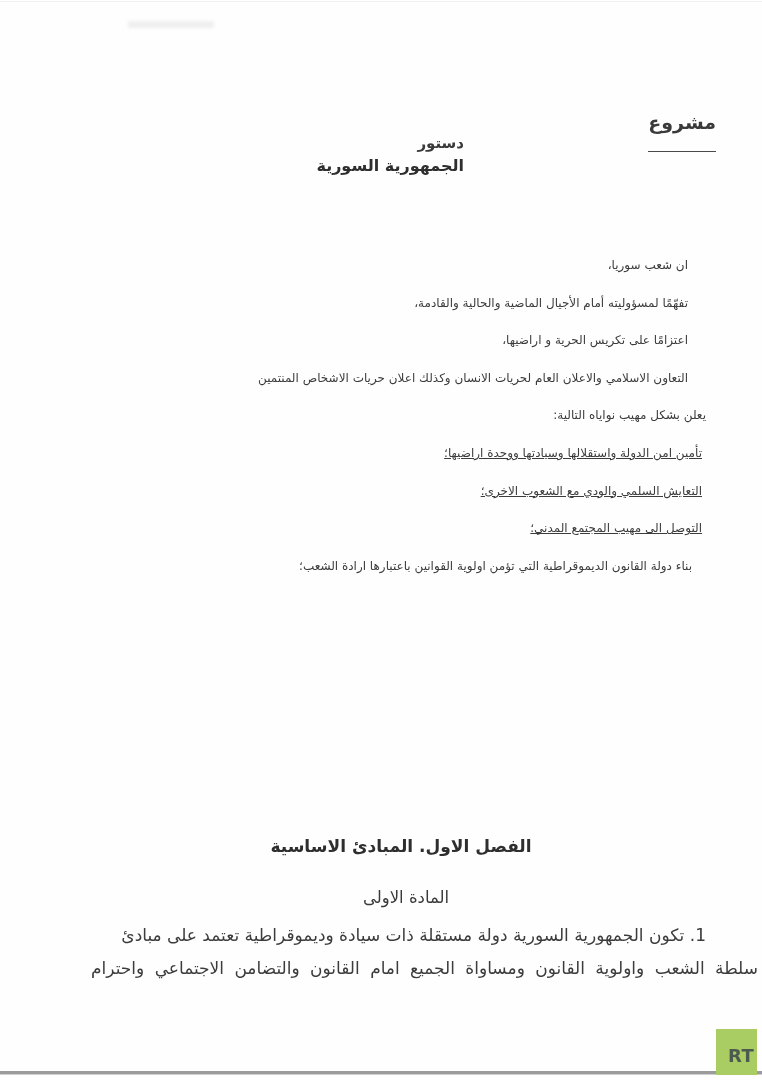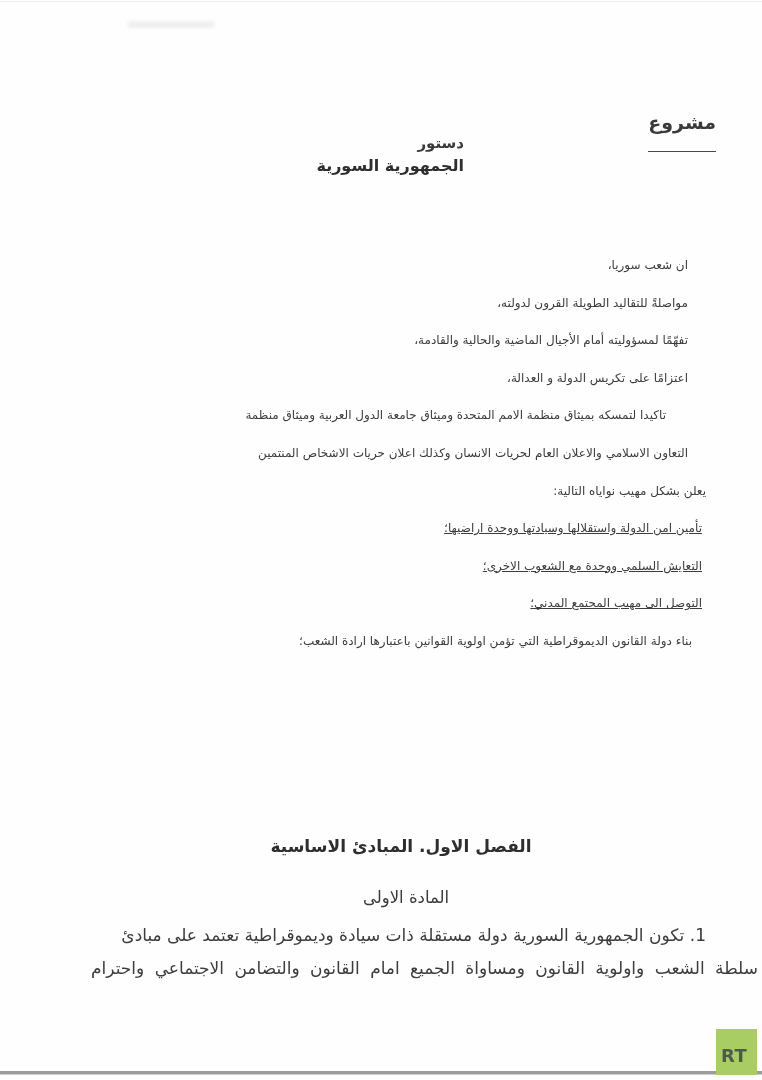--- a/index.html
+++ b/index.html
@@ -154,49 +154,47 @@
     display: flex;
     align-items: center;
     justify-content: flex-start;
     padding-top: 6px;
     box-sizing: border-box;
   }
   .rt-logo span {
     font-weight: 800;
     font-size: 18px;
     letter-spacing: 0.5px;
-    padding-left: 5px;
+    padding-left: 12px;
     font-family: "DejaVu Sans", sans-serif;
   }
 </style>
 </head>
 <body>
 
 <div class="page" style="background: rgb(254, 254, 254); color: rgb(60, 60, 60);">
 
   <div class="top-edge"></div>
   <div class="smudge"></div>
 
   <div class="stamp">مشروع</div>
 
   <div class="title-block">
     <div class="title-line1">دستور</div>
     <div class="title-line2">الجمهورية السورية</div>
   </div>
 
   <div class="preamble">
     <span class="line">ان شعب سوريا،</span>
-    <span class="line">مواصلةً للتقاليد الطويلة القرون لدولته،</span>
     <span class="line">تفهّمًا لمسؤوليته أمام الأجيال الماضية والحالية والقادمة،</span>
-    <span class="line">اعتزامًا على تكريس الدولة و العدالة،</span>
-    <span class="line mr22">تاكيدا لتمسكه بميثاق منظمة الامم المتحدة وميثاق جامعة الدول العربية وميثاق منظمة</span>
+    <span class="line">اعتزامًا على تكريس الحرية و اراضيها،</span>
     <span class="line">التعاون الاسلامي والاعلان العام لحريات الانسان وكذلك اعلان حريات الاشخاص المنتمين</span>
     <span class="line mrm18">يعلن بشكل مهيب نواياه التالية:</span>
     <span class="line mrm14">تأمين امن الدولة واستقلالها وسيادتها ووحدة اراضيها؛</span>
-    <span class="line mrm14">التعايش السلمي ووحدة مع الشعوب الاخرى؛</span>
+    <span class="line mrm14">التعايش السلمي والودي مع الشعوب الاخرى؛</span>
     <span class="line mrm14">التوصل الى مهيب المجتمع المدني؛</span>
     <span class="line mrm4">بناء دولة القانون الديموقراطية التي تؤمن اولوية القوانين باعتبارها ارادة الشعب؛</span>
   </div>
 
   <div class="chapter-heading">الفصل الاول. المبادئ الاساسية</div>
 
   <div class="article-heading">المادة الاولى</div>
 
   <div class="article">
     <span class="a-line1">1. تكون الجمهورية السورية دولة مستقلة ذات سيادة وديموقراطية تعتمد على مبادئ</span>

